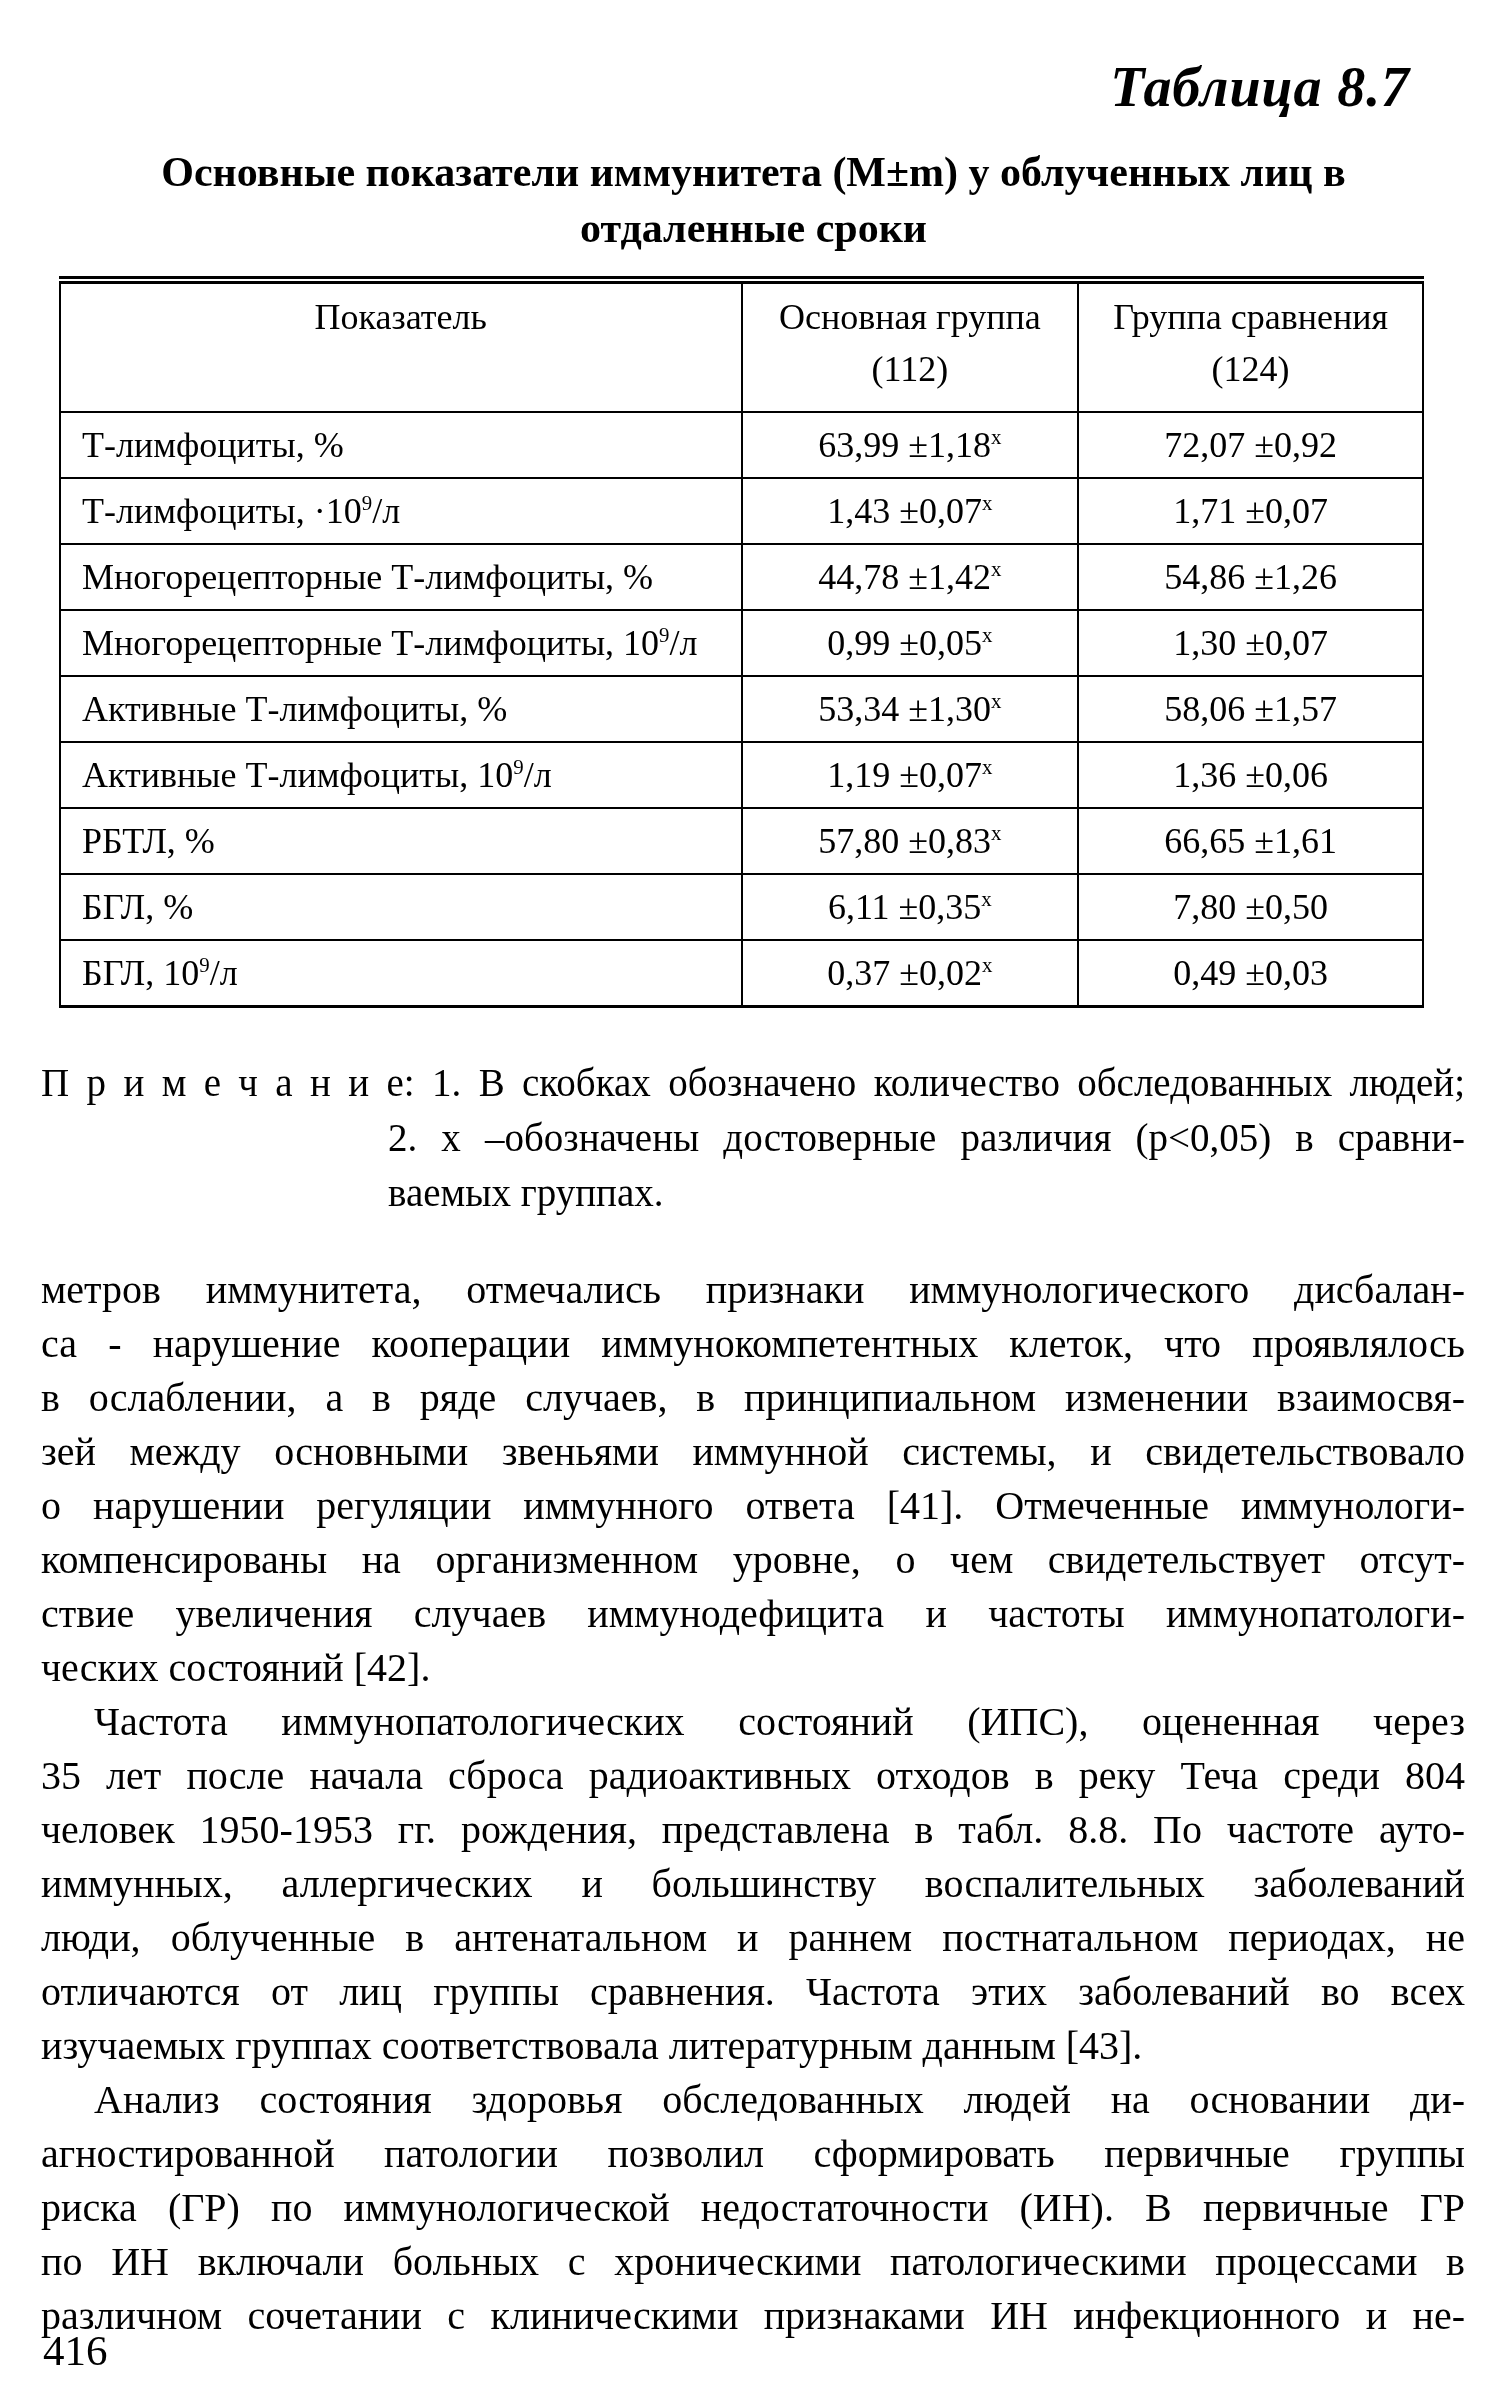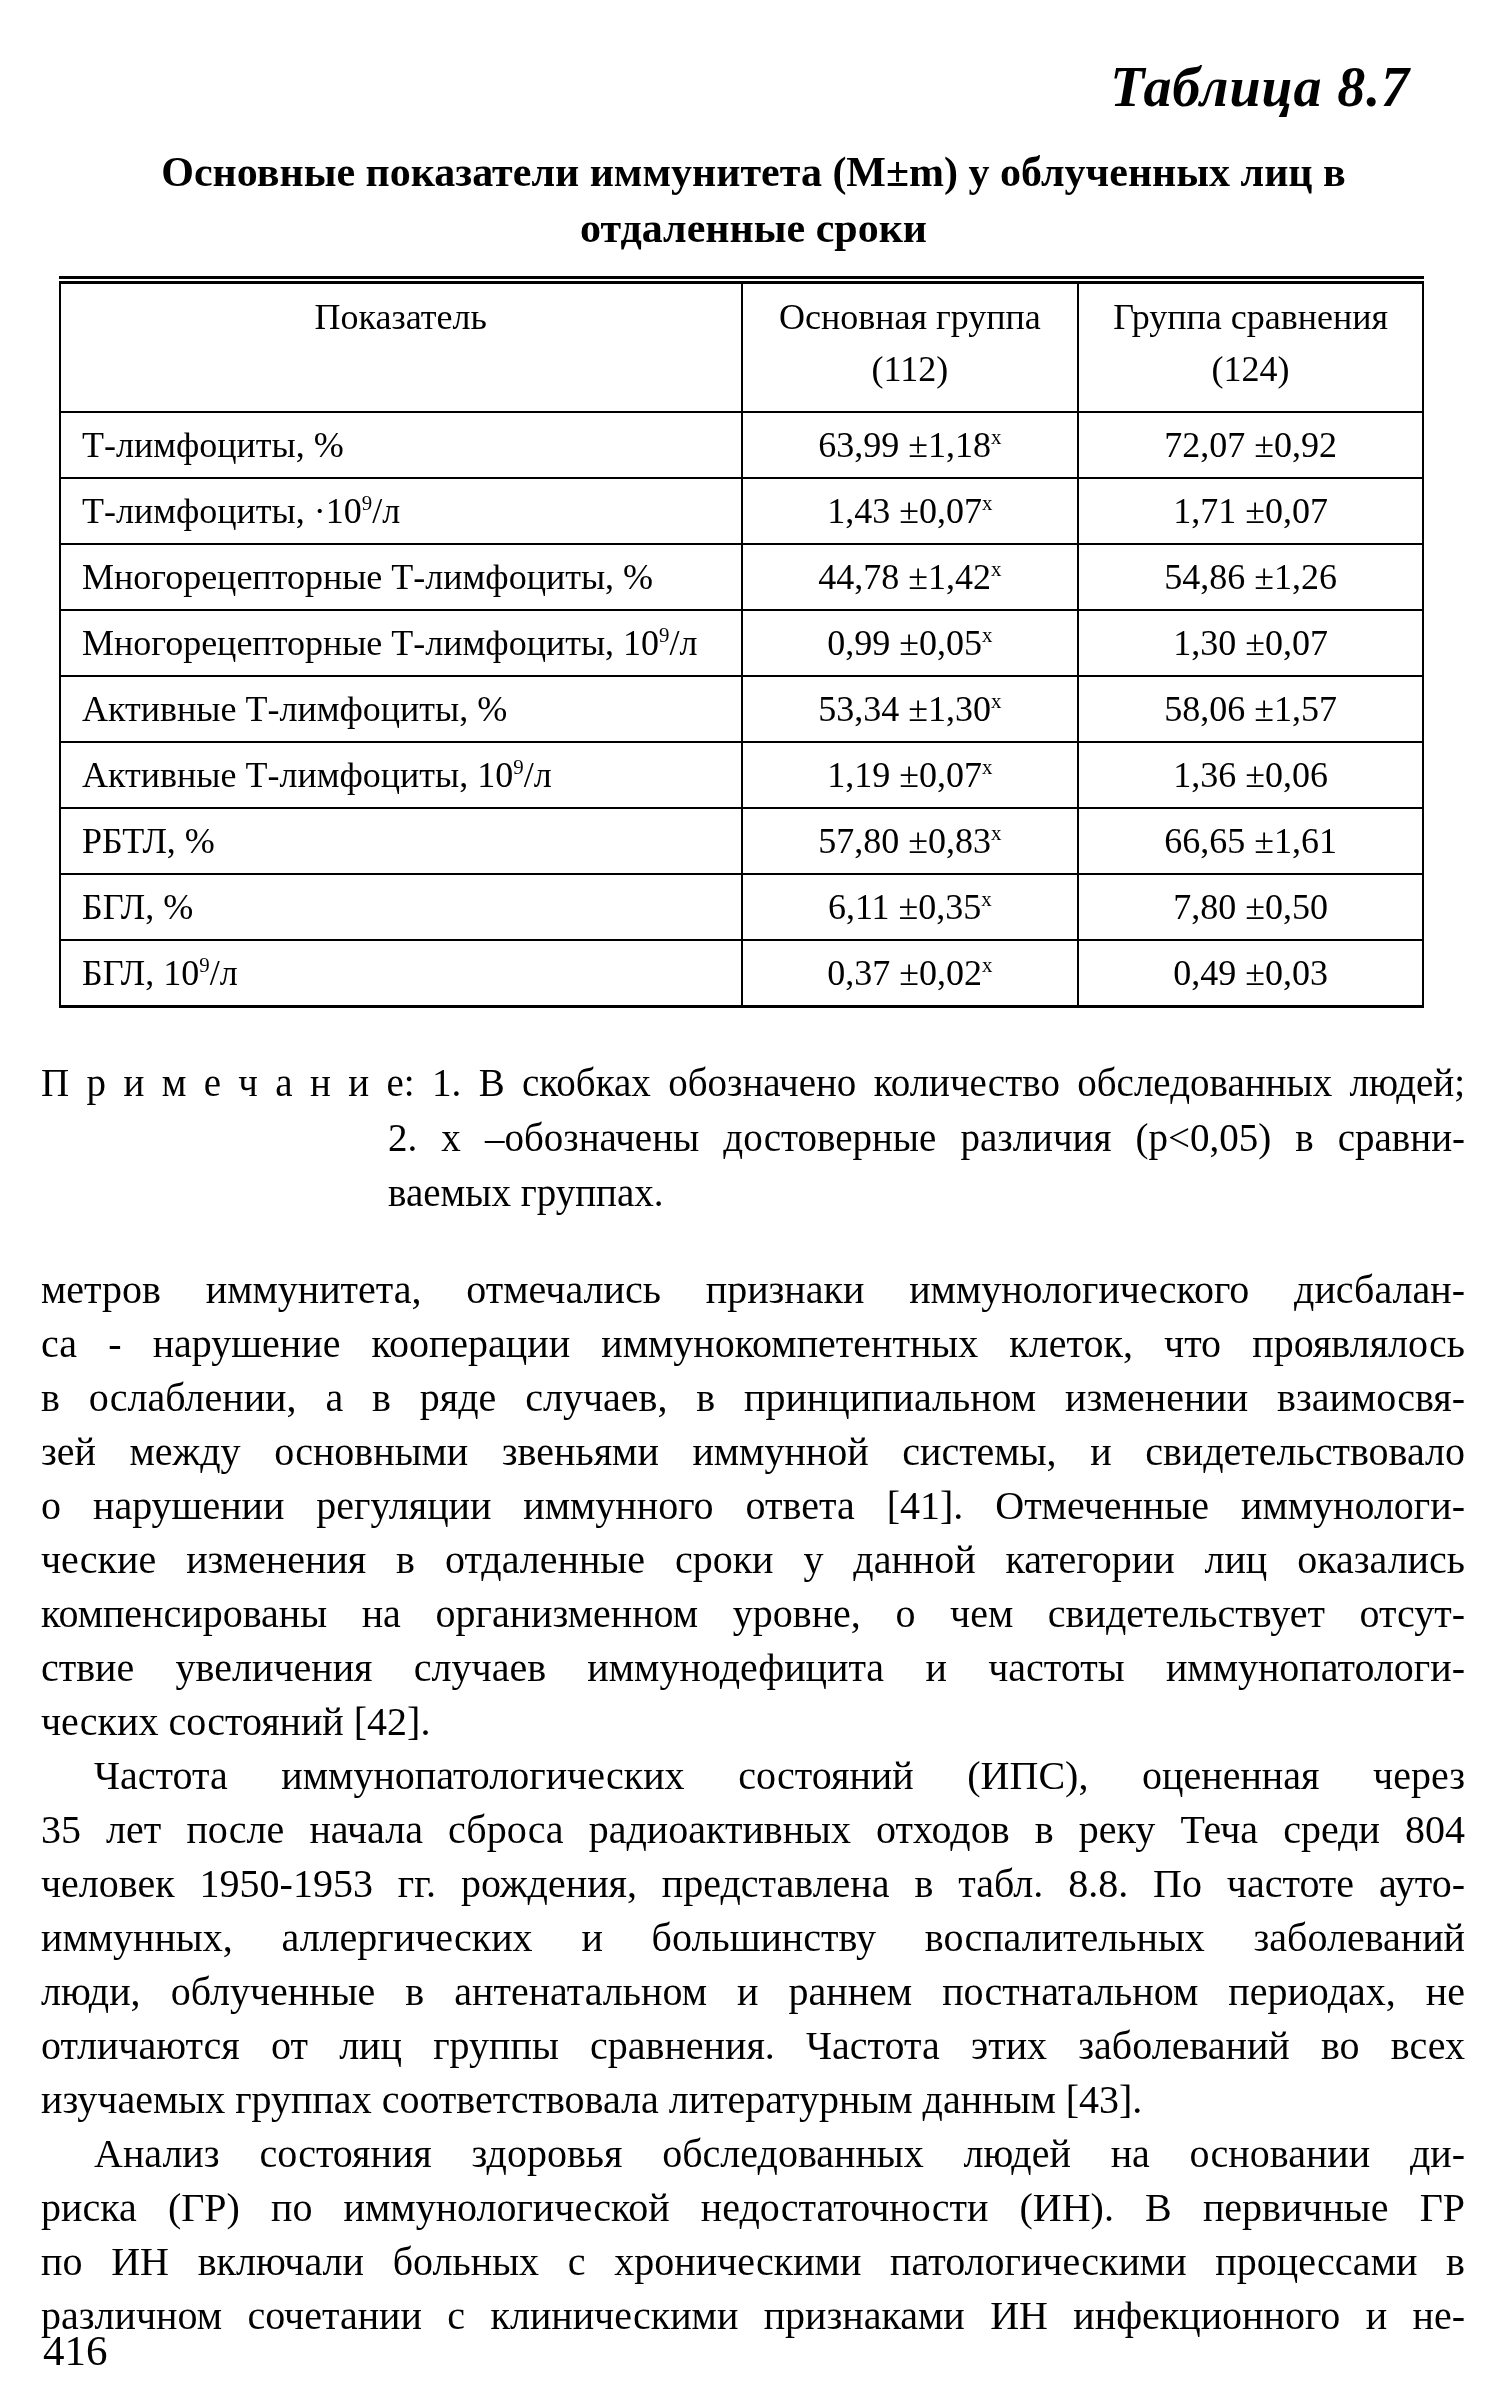--- a/index.html
+++ b/index.html
@@ -173,34 +173,34 @@
     <div class="note-l2">2. х –обозначены достоверные различия (р&lt;0,05) в сравни-</div>
     <div class="note-l3">ваемых группах.</div>
   </div>
 
   <div class="bodytext">
     <div class="bline">метров иммунитета, отмечались признаки иммунологического дисбалан-</div>
     <div class="bline">са - нарушение кооперации иммунокомпетентных клеток, что проявлялось</div>
     <div class="bline">в ослаблении, а в ряде случаев, в принципиальном изменении взаимосвя-</div>
     <div class="bline">зей между основными звеньями иммунной системы, и свидетельствовало</div>
     <div class="bline">о нарушении регуляции иммунного ответа [41]. Отмеченные иммунологи-</div>
-    <div class="bline">ческие изменения в отдаленные сроки у данной категории лиц оказались</div>
     <div class="bline">компенсированы на организменном уровне, о чем свидетельствует отсут-</div>
     <div class="bline">ствие увеличения случаев иммунодефицита и частоты иммунопатологи-</div>
     <div class="bline last">ческих состояний [42].</div>
 
     <div class="bline indent">Частота иммунопатологических состояний (ИПС), оцененная через</div>
     <div class="bline">35 лет после начала сброса радиоактивных отходов в реку Теча среди 804</div>
     <div class="bline">человек 1950-1953 гг. рождения, представлена в табл. 8.8. По частоте ауто-</div>
     <div class="bline">иммунных, аллергических и большинству воспалительных заболеваний</div>
     <div class="bline">люди, облученные в антенатальном и раннем постнатальном периодах, не</div>
     <div class="bline">отличаются от лиц группы сравнения. Частота этих заболеваний во всех</div>
     <div class="bline last">изучаемых группах соответствовала литературным данным [43].</div>
 
     <div class="bline indent">Анализ состояния здоровья обследованных людей на основании ди-</div>
+    <div class="bline">агностированной патологии позволил сформировать первичные группы</div>
     <div class="bline">риска (ГР) по иммунологической недостаточности (ИН). В первичные ГР</div>
     <div class="bline">по ИН включали больных с хроническими патологическими процессами в</div>
     <div class="bline">различном сочетании с клиническими признаками ИН инфекционного и не-</div>
   </div>
 
   <div class="page-number">416</div>
 
 </div>
 
 

